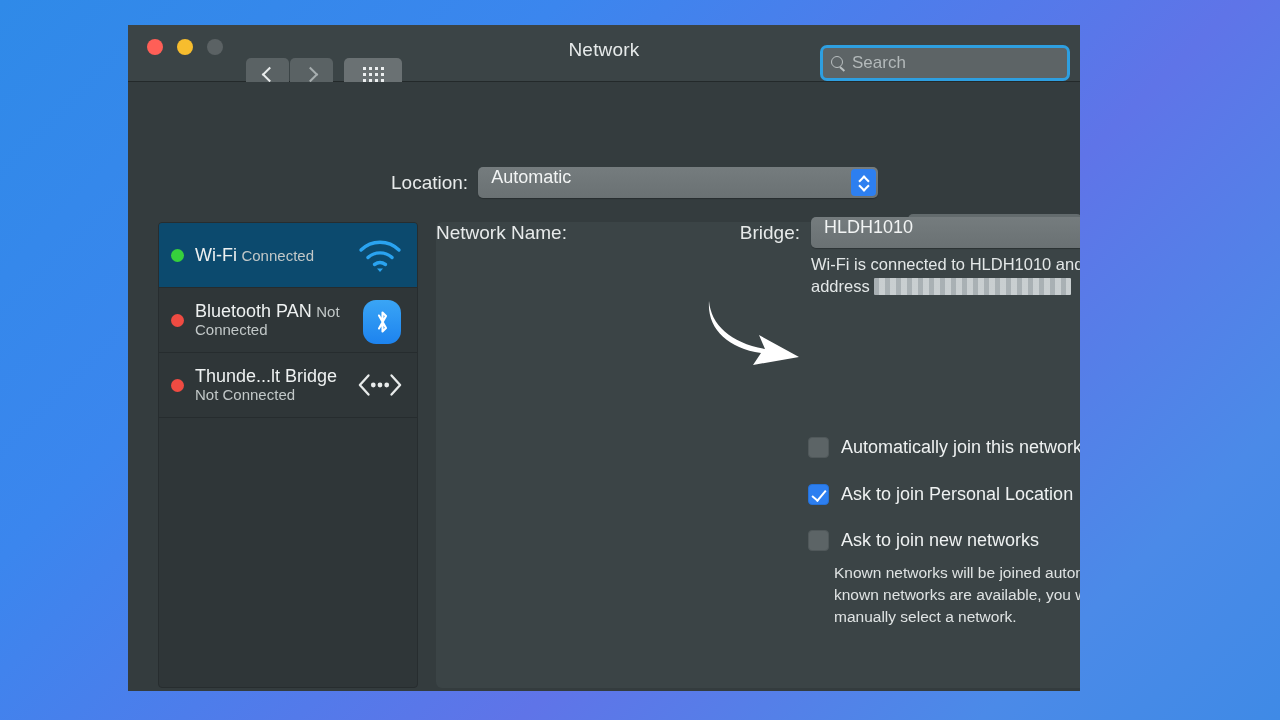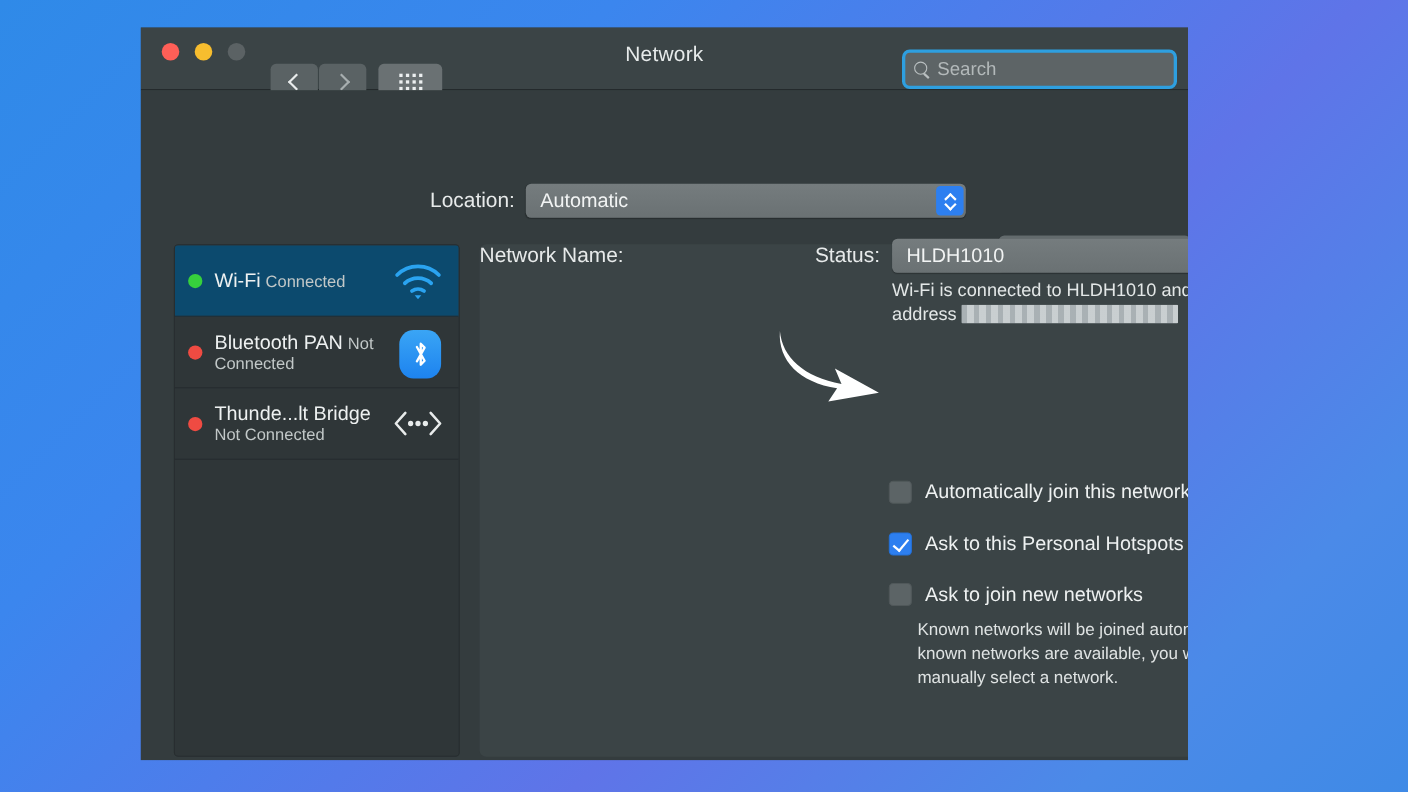--- a/index.html
+++ b/index.html
@@ -88,21 +88,21 @@
 
   
   #location-row {
     position:absolute; left:263px; top:85px;
     display:flex; align-items:center; gap:10px;
   }
   #location-label { font-size:19px; color:#e7eaea; }
   .popup {
     position:relative; height:31px; border-radius:5px;
     background:linear-gradient(180deg,#757c7e 0%, #6a7173 100%);
-    display:flex; align-items:center;
+    display:flex; 
     padding-left:13px;
     box-shadow:0 1px 1px rgba(0,0,0,.25);
   }
   .popup .popup-value { font-size:18px; color:#f2f4f4; }
   .stepper {
     position:absolute; right:2px; top:2px;
     width:25px; height:27px; border-radius:4px;
     background:#2d7ff0;
     display:flex; flex-direction:column; align-items:center; justify-content:center; gap:3px;
   }
@@ -339,21 +339,21 @@
             <circle cx="24" cy="14" r="2.5" fill="#e8ebeb"></circle>
             <circle cx="31" cy="14" r="2.5" fill="#e8ebeb"></circle>
           </svg>
         </span>
       </div>
     </div>
 
     <div id="main-panel">
 
       <div id="status-row">
-        <span id="status-label">Status:</span>
+        <span id="status-label">Bridge:</span>
         <span id="status-value">Connected</span>
         <button id="turn-wifi-off">Turn Wi-Fi Off</button>
         <span id="status-desc">
           <span>Wi-Fi is connected to HLDH1010 and has the IP address</span><span id="ip-redaction"></span>
         </span>
       </div>
 
       <div id="netname-row">
         <span id="netname-label">Network Name:</span>
         <div class="popup" id="netname-popup">
@@ -362,21 +362,21 @@
         </div>
       </div>
 
       <div class="check-row" id="check-auto">
         <span class="checkbox"></span>
         <span class="check-label">Automatically join this network</span>
       </div>
 
       <div class="check-row" id="check-hotspot">
         <span class="checkbox checked"></span>
-        <span class="check-label">Ask to this Personal Hotspots</span>
+        <span class="check-label">Ask to join Personal Location</span>
       </div>
 
       <div class="check-row" id="check-newnet">
         <span class="checkbox"></span>
         <span class="check-label">Ask to join new networks</span>
       </div>
 
       <div id="help-text">Known networks will be joined automatically. If no known networks are available, you will have to manually select a network.</div>
     </div>
 

